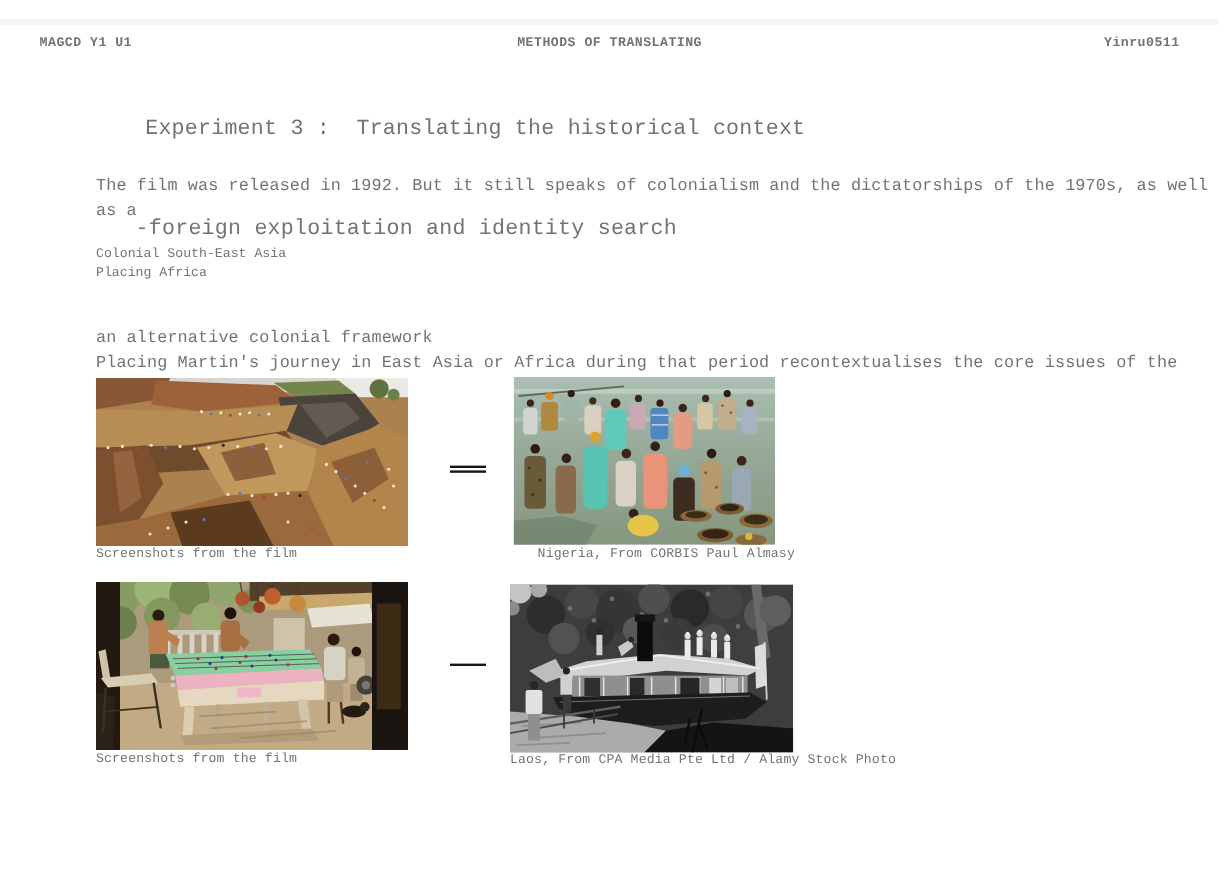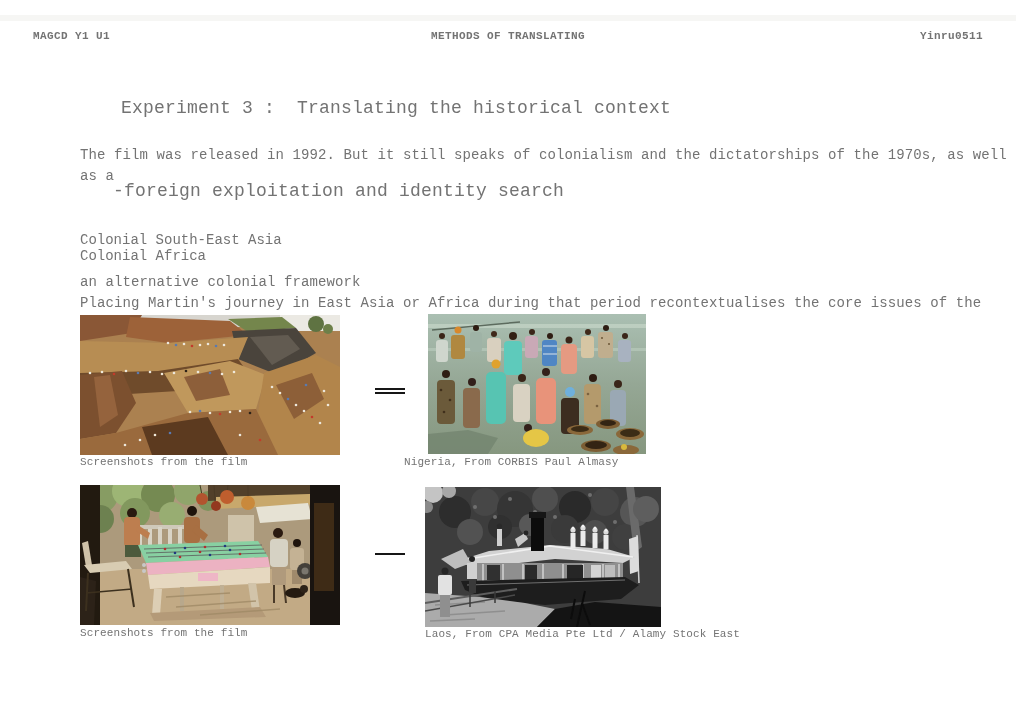--- a/index.html
+++ b/index.html
@@ -8,21 +8,21 @@
   .scanband{position:absolute;top:15px;left:0;width:100%;height:6px;background:#f6f6f4;}
   .hdr{position:absolute;top:30px;font-size:11px;font-weight:700;letter-spacing:.4px;white-space:nowrap;}
   .hdr-left{left:33px;}
   .hdr-center{left:0;right:0;text-align:center;}
   .hdr-right{right:33px;}
   .title{position:absolute;left:80px;top:98px;font-size:18px;letter-spacing:.2px;white-space:pre-wrap;margin-left:41px;}
   .para{position:absolute;left:80px;font-size:14px;line-height:21px;letter-spacing:.1px;}
   .intro{top:145px;}
   .body2{top:272px;}
   .subtitle{position:absolute;left:80px;top:181px;font-size:18px;letter-spacing:.2px;margin-left:33px;}
-  .tags{position:absolute;left:80px;top:204px;font-size:14px;line-height:16px;margin-top:28px;}
+  .tags{position:absolute;left:80px;top:204px;font-size:11px;line-height:16px;}
   .fig{position:absolute;}
   .fig svg{display:block;}
   .caption{position:absolute;font-size:11px;letter-spacing:.1px;white-space:nowrap;}
   .dash{position:absolute;left:375px;width:30px;}
   .dash-line{height:2px;background:#161616;}
   .dash-top{top:388px;}
   .dash-gap{height:2px;}
   .dash-bottom{top:553px;}
 </style>
 </head>
@@ -39,21 +39,21 @@
   <div class="title">Experiment 3 :  Translating the historical context</div>
 
   <div class="para intro">
     <div>The film was released in 1992. But it still speaks of colonialism and the dictatorships of the 1970s, as well as a</div>
   </div>
 
   <div class="subtitle">-foreign exploitation and identity search</div>
 
   <div class="tags">
     <div>Colonial South-East Asia</div>
-    <div>Colonial Africa</div>
+    <div>Placing Africa</div>
   </div>
 
   <div class="para body2">
     <div>an alternative colonial framework</div>
     <div>Placing Martin's journey in East Asia or Africa during that period recontextualises the core issues of the film within</div>
   </div>
 
   <div class="fig" style="left:80px;top:315px;">
     <svg width="260" height="140" viewBox="0 0 260 140">
       <rect width="260" height="140" fill="#ab8150"></rect>
@@ -206,21 +206,21 @@
         <ellipse cx="202" cy="120" rx="14" ry="6" fill="#8a683a"></ellipse>
           <ellipse cx="202" cy="119" rx="10" ry="4" fill="#3c2c16"></ellipse>
         <ellipse cx="168" cy="132" rx="15" ry="6" fill="#7d5e34"></ellipse>
           <ellipse cx="168" cy="131" rx="11" ry="4" fill="#332413"></ellipse>
         <ellipse cx="198" cy="136" rx="13" ry="5" fill="#8a683a"></ellipse>
           <circle cx="196" cy="133" r="3" fill="#d8b93c"></circle>
       </g>
       <polygon points="0,120 40,116 70,124 60,140 0,140" fill="#73846f" opacity="0.8"></polygon>
     </svg>
   </div>
-  <div class="caption" style="left:404px;top:456px;">Nigeria, From CORBIS Paul Almasy</div>
+  <div class="caption" style="left:448px;top:456px;">Nigeria, From CORBIS Paul Almasy</div>
 
   <div class="fig" style="left:80px;top:485px;">
     <svg width="260" height="140" viewBox="0 0 260 140">
       <rect width="260" height="140" fill="#c2aa85"></rect>
       <rect width="260" height="84" fill="#ac9a7c"></rect>
       <rect x="148" y="30" width="26" height="44" fill="#cfc3aa"></rect>
       <g>
         <circle cx="20" cy="10" r="18" fill="#879c63"></circle>
           <circle cx="48" cy="6" r="16" fill="#9db575"></circle>
         <circle cx="78" cy="10" r="17" fill="#758a52"></circle>
@@ -408,15 +408,15 @@
       <line x1="45" y1="108" x2="45" y2="120" stroke="#3a3a3a" stroke-width="1.5"></line>
       <line x1="70" y1="104" x2="70" y2="116" stroke="#3a3a3a" stroke-width="1.5"></line>
       <circle cx="20" cy="84" r="3.5" fill="#262626"></circle>
       <rect x="13" y="88" width="14" height="20" rx="2" fill="#e2e2e2"></rect>
       <rect x="15" y="108" width="10" height="22" fill="#8f8f8f"></rect>
       <circle cx="47" cy="72" r="3" fill="#222222"></circle>
       <rect x="42" y="76" width="10" height="16" fill="#d0d0d0"></rect>
       <rect x="44" y="92" width="7" height="14" fill="#3a3a3a"></rect>
     </svg>
   </div>
-  <div class="caption" style="left:425px;top:628px;">Laos, From CPA Media Pte Ltd / Alamy Stock East</div>
+  <div class="caption" style="left:425px;top:628px;">Laos, From CPA Media Pte Ltd / Alamy Stock Photo</div>
 
 </div>
 
 </body></html>

